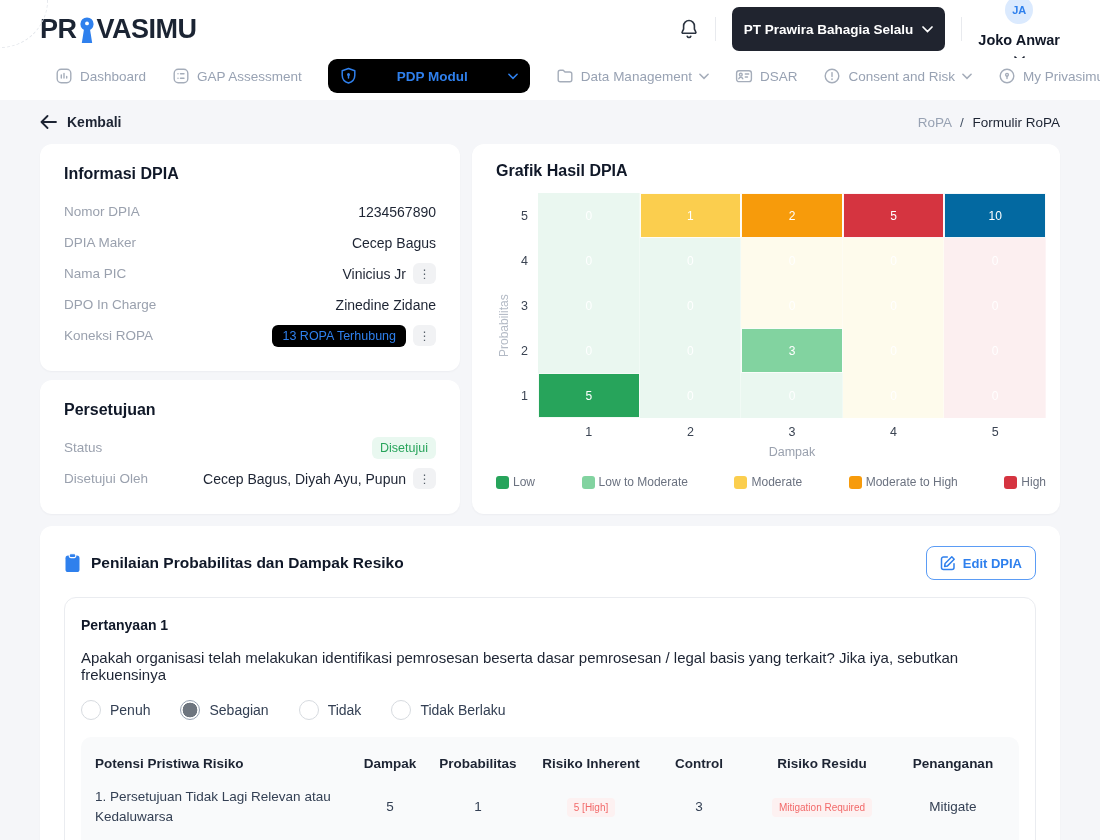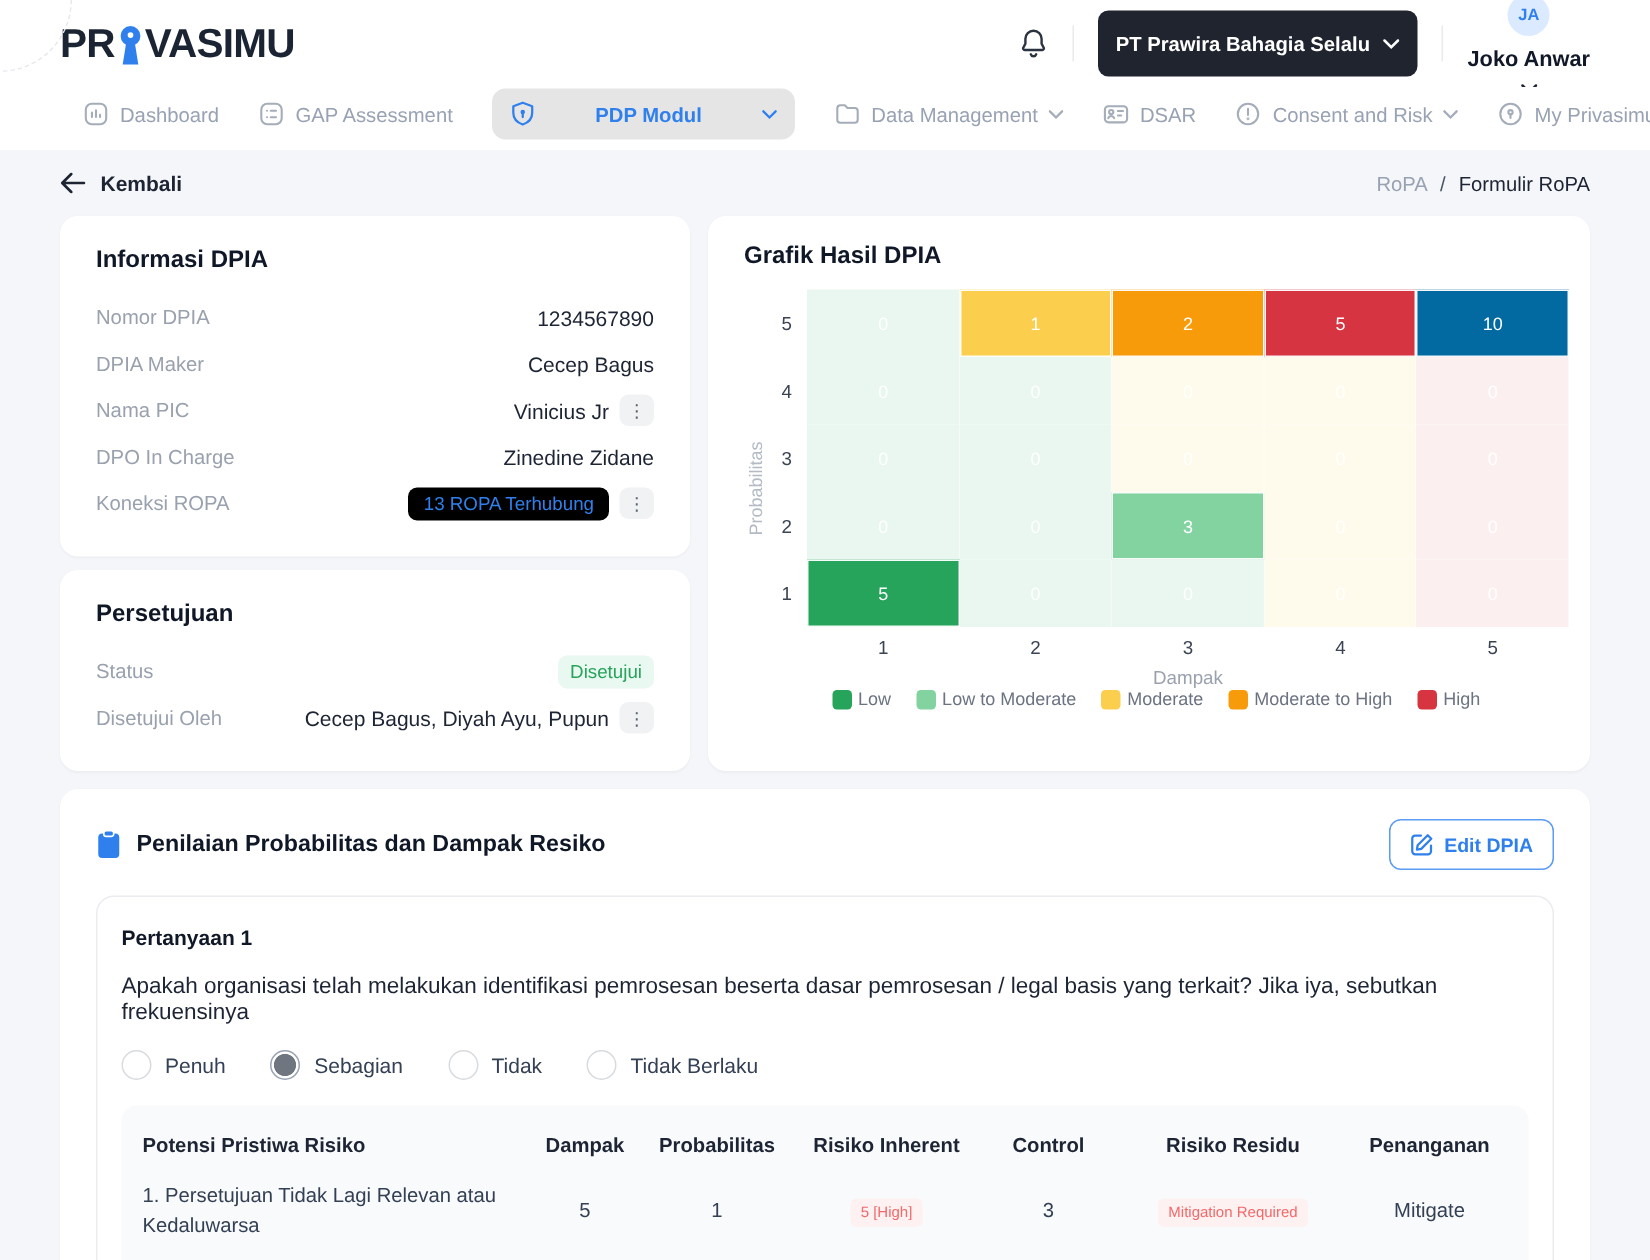--- a/index.html
+++ b/index.html
@@ -25,21 +25,21 @@
   .user{ display:flex; align-items:center; gap:8px; cursor:pointer;flex-direction:column;}
   .avatar{ width:28px; height:28px; border-radius:50%; background:#DBEAFE; color:#2F80ED;
     font-size:11px; font-weight:700; display:flex; align-items:center; justify-content:center;}
   .uname{ font-size:14.5px; font-weight:600; color:#111827;}
   
   .navbar{ background:#fff; height:42px; display:flex; align-items:center;
     gap:26px; padding:0 0 6px 55px;}
   .nav-item{ display:flex; align-items:center; gap:7px; color:#98A2B3;
     font-size:13.5px; cursor:pointer; white-space:nowrap;}
   .nav-item svg{ flex:none;}
-  .nav-item.active{ background:#e5e5e5; color:#2F80ED; padding:8px 12px; border-radius:9px; font-weight:600;gap:40px;}
+  .nav-item.active{ background:#000000; color:#2F80ED; padding:8px 12px; border-radius:9px; font-weight:600;gap:40px;}
   
   .content{ padding:14px 40px 0 40px;}
   .pagebar{ display:flex; justify-content:space-between; align-items:center; margin-bottom:14px;}
   .back{ display:flex; align-items:center; gap:10px; font-size:14px; font-weight:600;
     color:#1D2433; cursor:pointer;}
   .crumbs{ font-size:13.5px;}
   .crumb-muted{ color:#98A2B3; cursor:pointer;}
   .crumb-sep{ color:#475467; margin:0 5px;}
   .crumb-cur{ color:#1D2433; font-weight:500;}
   .card{ background:#fff; border-radius:12px; box-shadow:0 1px 2px rgba(16,24,40,.04);}
@@ -68,21 +68,21 @@
   .ytick{ height:45px; display:flex; align-items:center; justify-content:flex-end;
     padding-right:10px; font-size:12.5px; color:#3B4453;}
   .plot{ flex:1;}
   .hm-grid{ display:grid; grid-template-columns:repeat(5,1fr); grid-auto-rows:45px;}
   .cell{ display:flex; align-items:center; justify-content:center; font-size:12px;
     color:rgba(255,255,255,.95); box-shadow:inset -0.5px 0 0 rgba(255,255,255,.7);}
   .cell.active{ color:#fff; font-weight:500; outline:1px solid rgba(255,255,255,.95); outline-offset:-1px;}
   .xticks{ display:grid; grid-template-columns:repeat(5,1fr); margin-top:7px;}
   .xtick{ text-align:center; font-size:12.5px; color:#3B4453;}
   .xlabel{ text-align:center; font-size:12.5px; color:#9AA1AE; margin-top:6px;}
-  .legend{ display:flex; justify-content:center; gap:17px; }
+  .legend{ display:flex; justify-content:space-between; gap:28px; margin-top:16px;}
   .lg-item{ display:flex; align-items:center; gap:4px;}
   .lg-swatch{ width:13px; height:13px; border-radius:3px;}
   .lg-label{ font-size:12px; color:#6B7280;}
   
   .assess-card{ margin-top:12px; padding:20px 24px; height:620px;}
   .assess-head{ display:flex; justify-content:space-between; align-items:center;}
   .assess-title{ display:flex; align-items:center; gap:10px; font-size:15.5px;
     font-weight:700; color:#101828;}
   .edit-btn{ background:#fff; border:1px solid #5B9CF5; color:#2F80ED; border-radius:8px;
     height:34px; padding:0 13px; font-size:13px; font-weight:600; display:flex;

